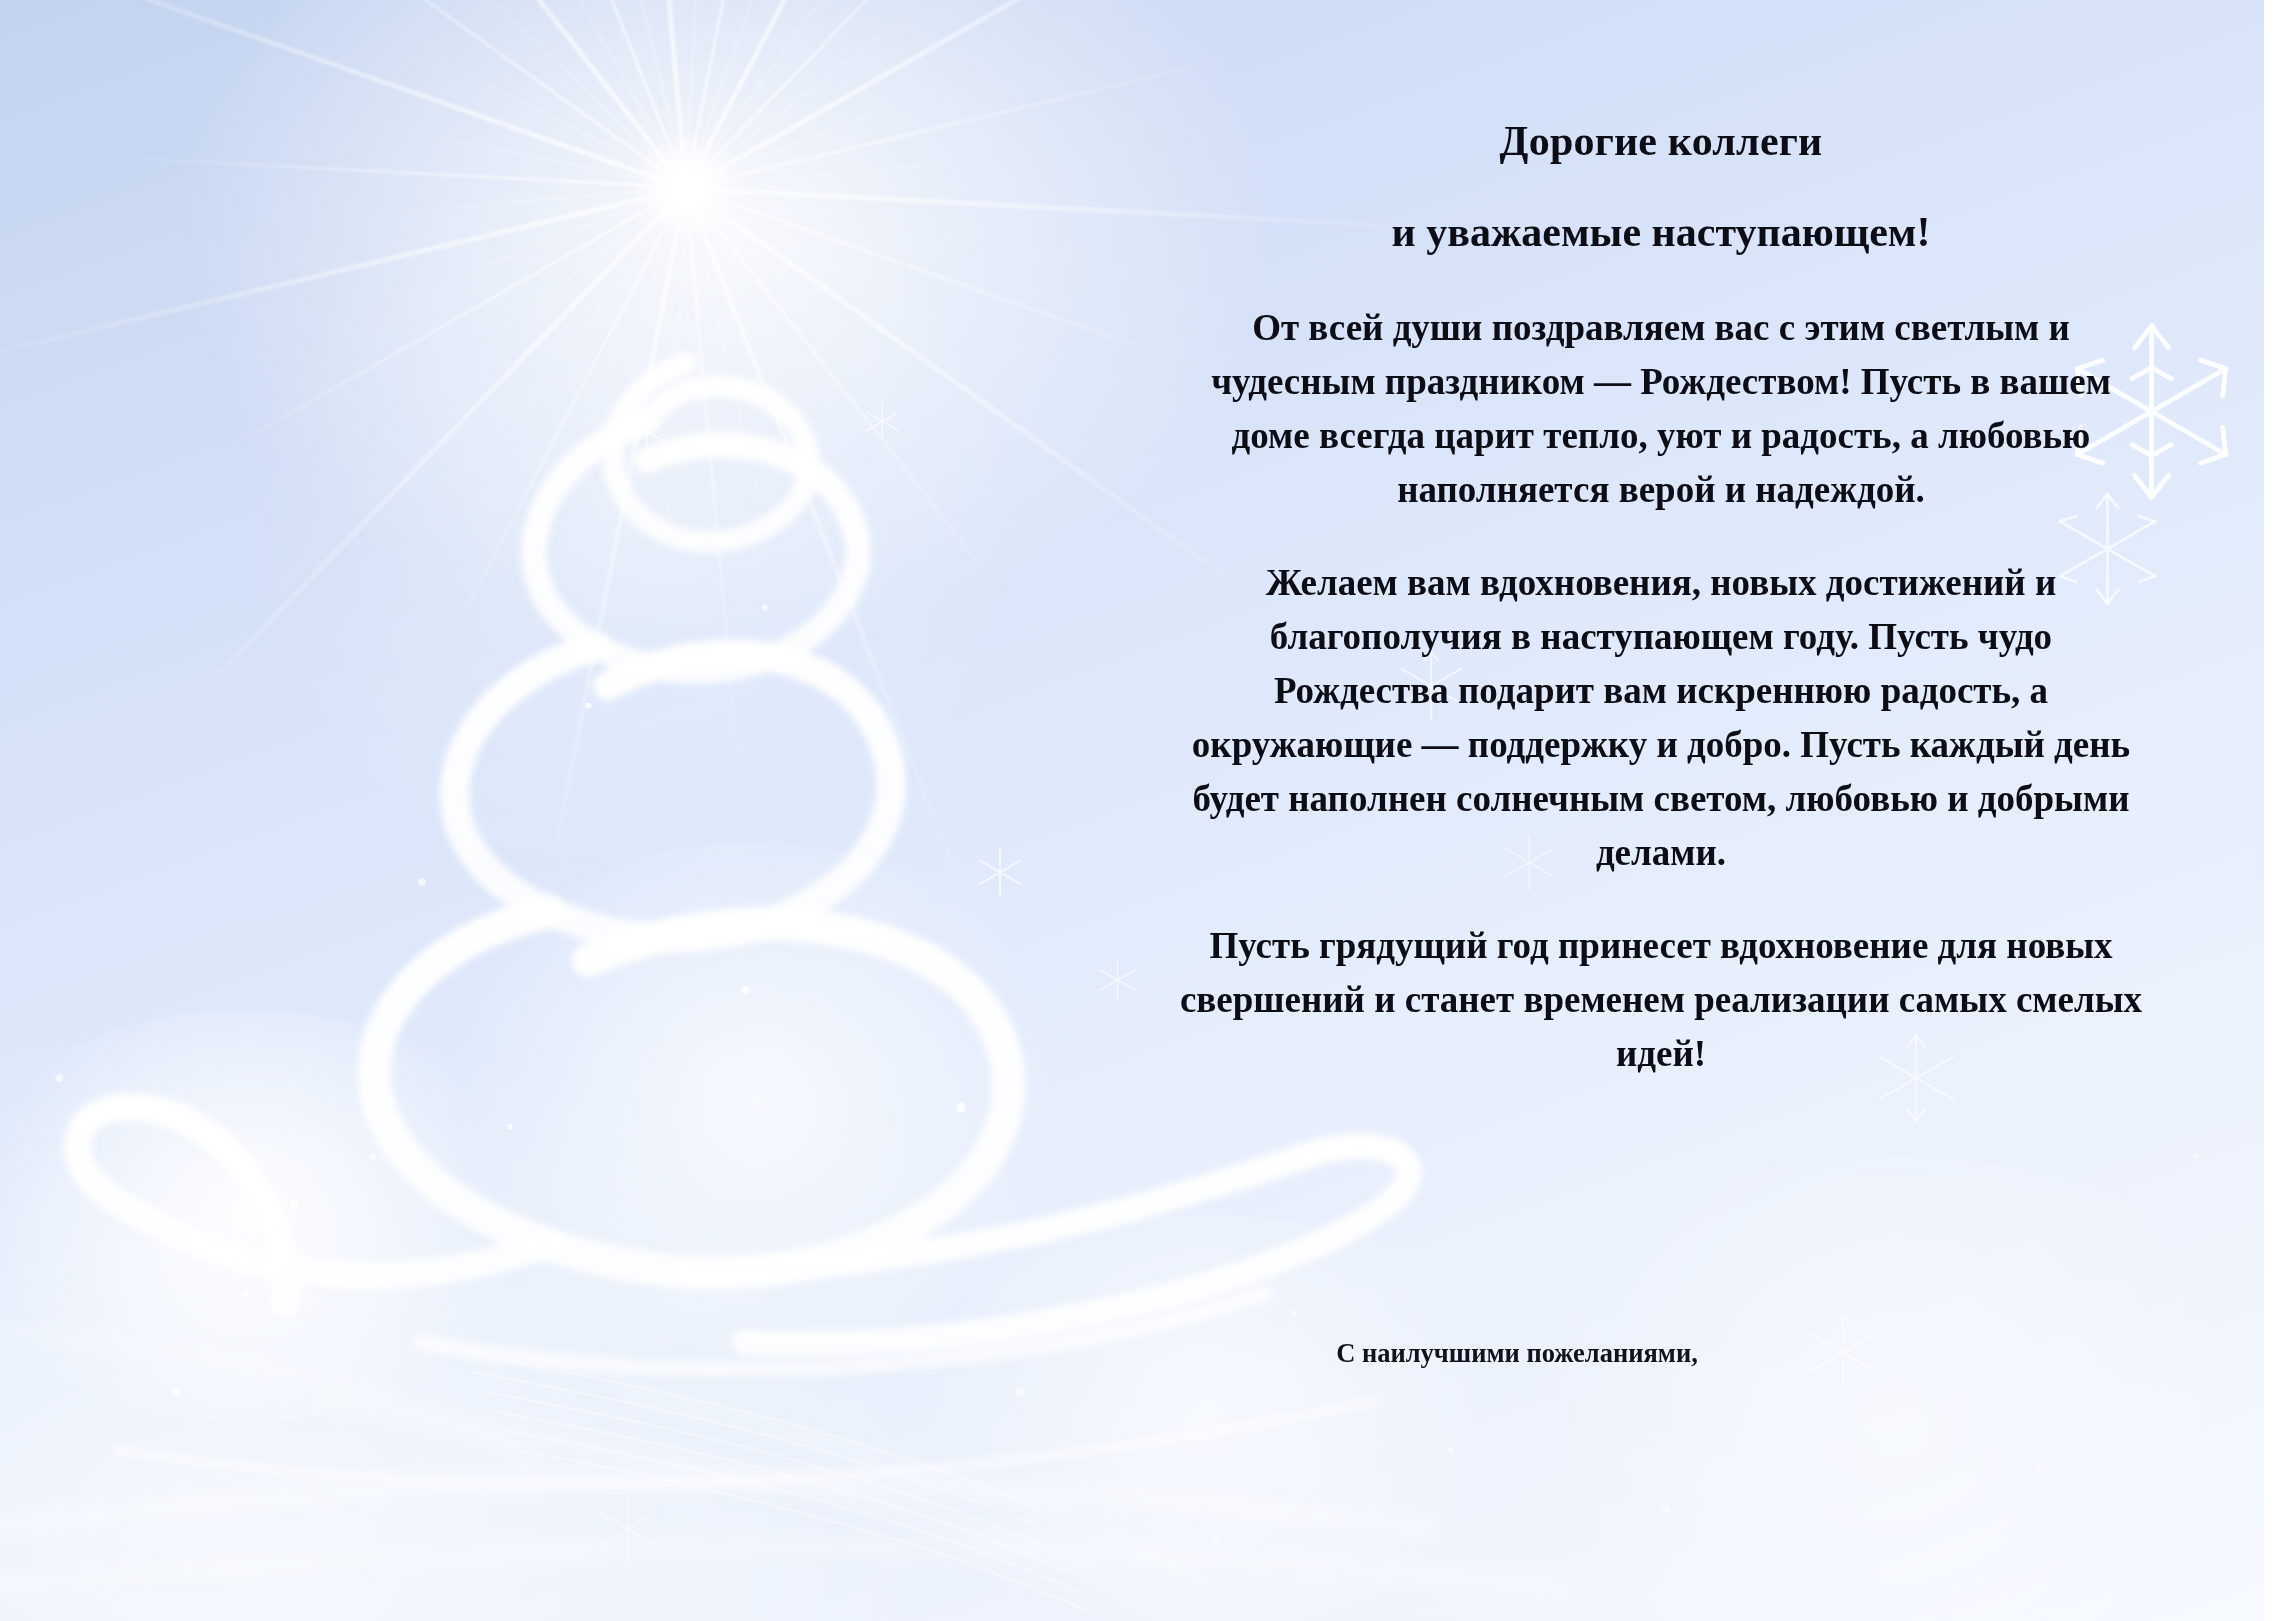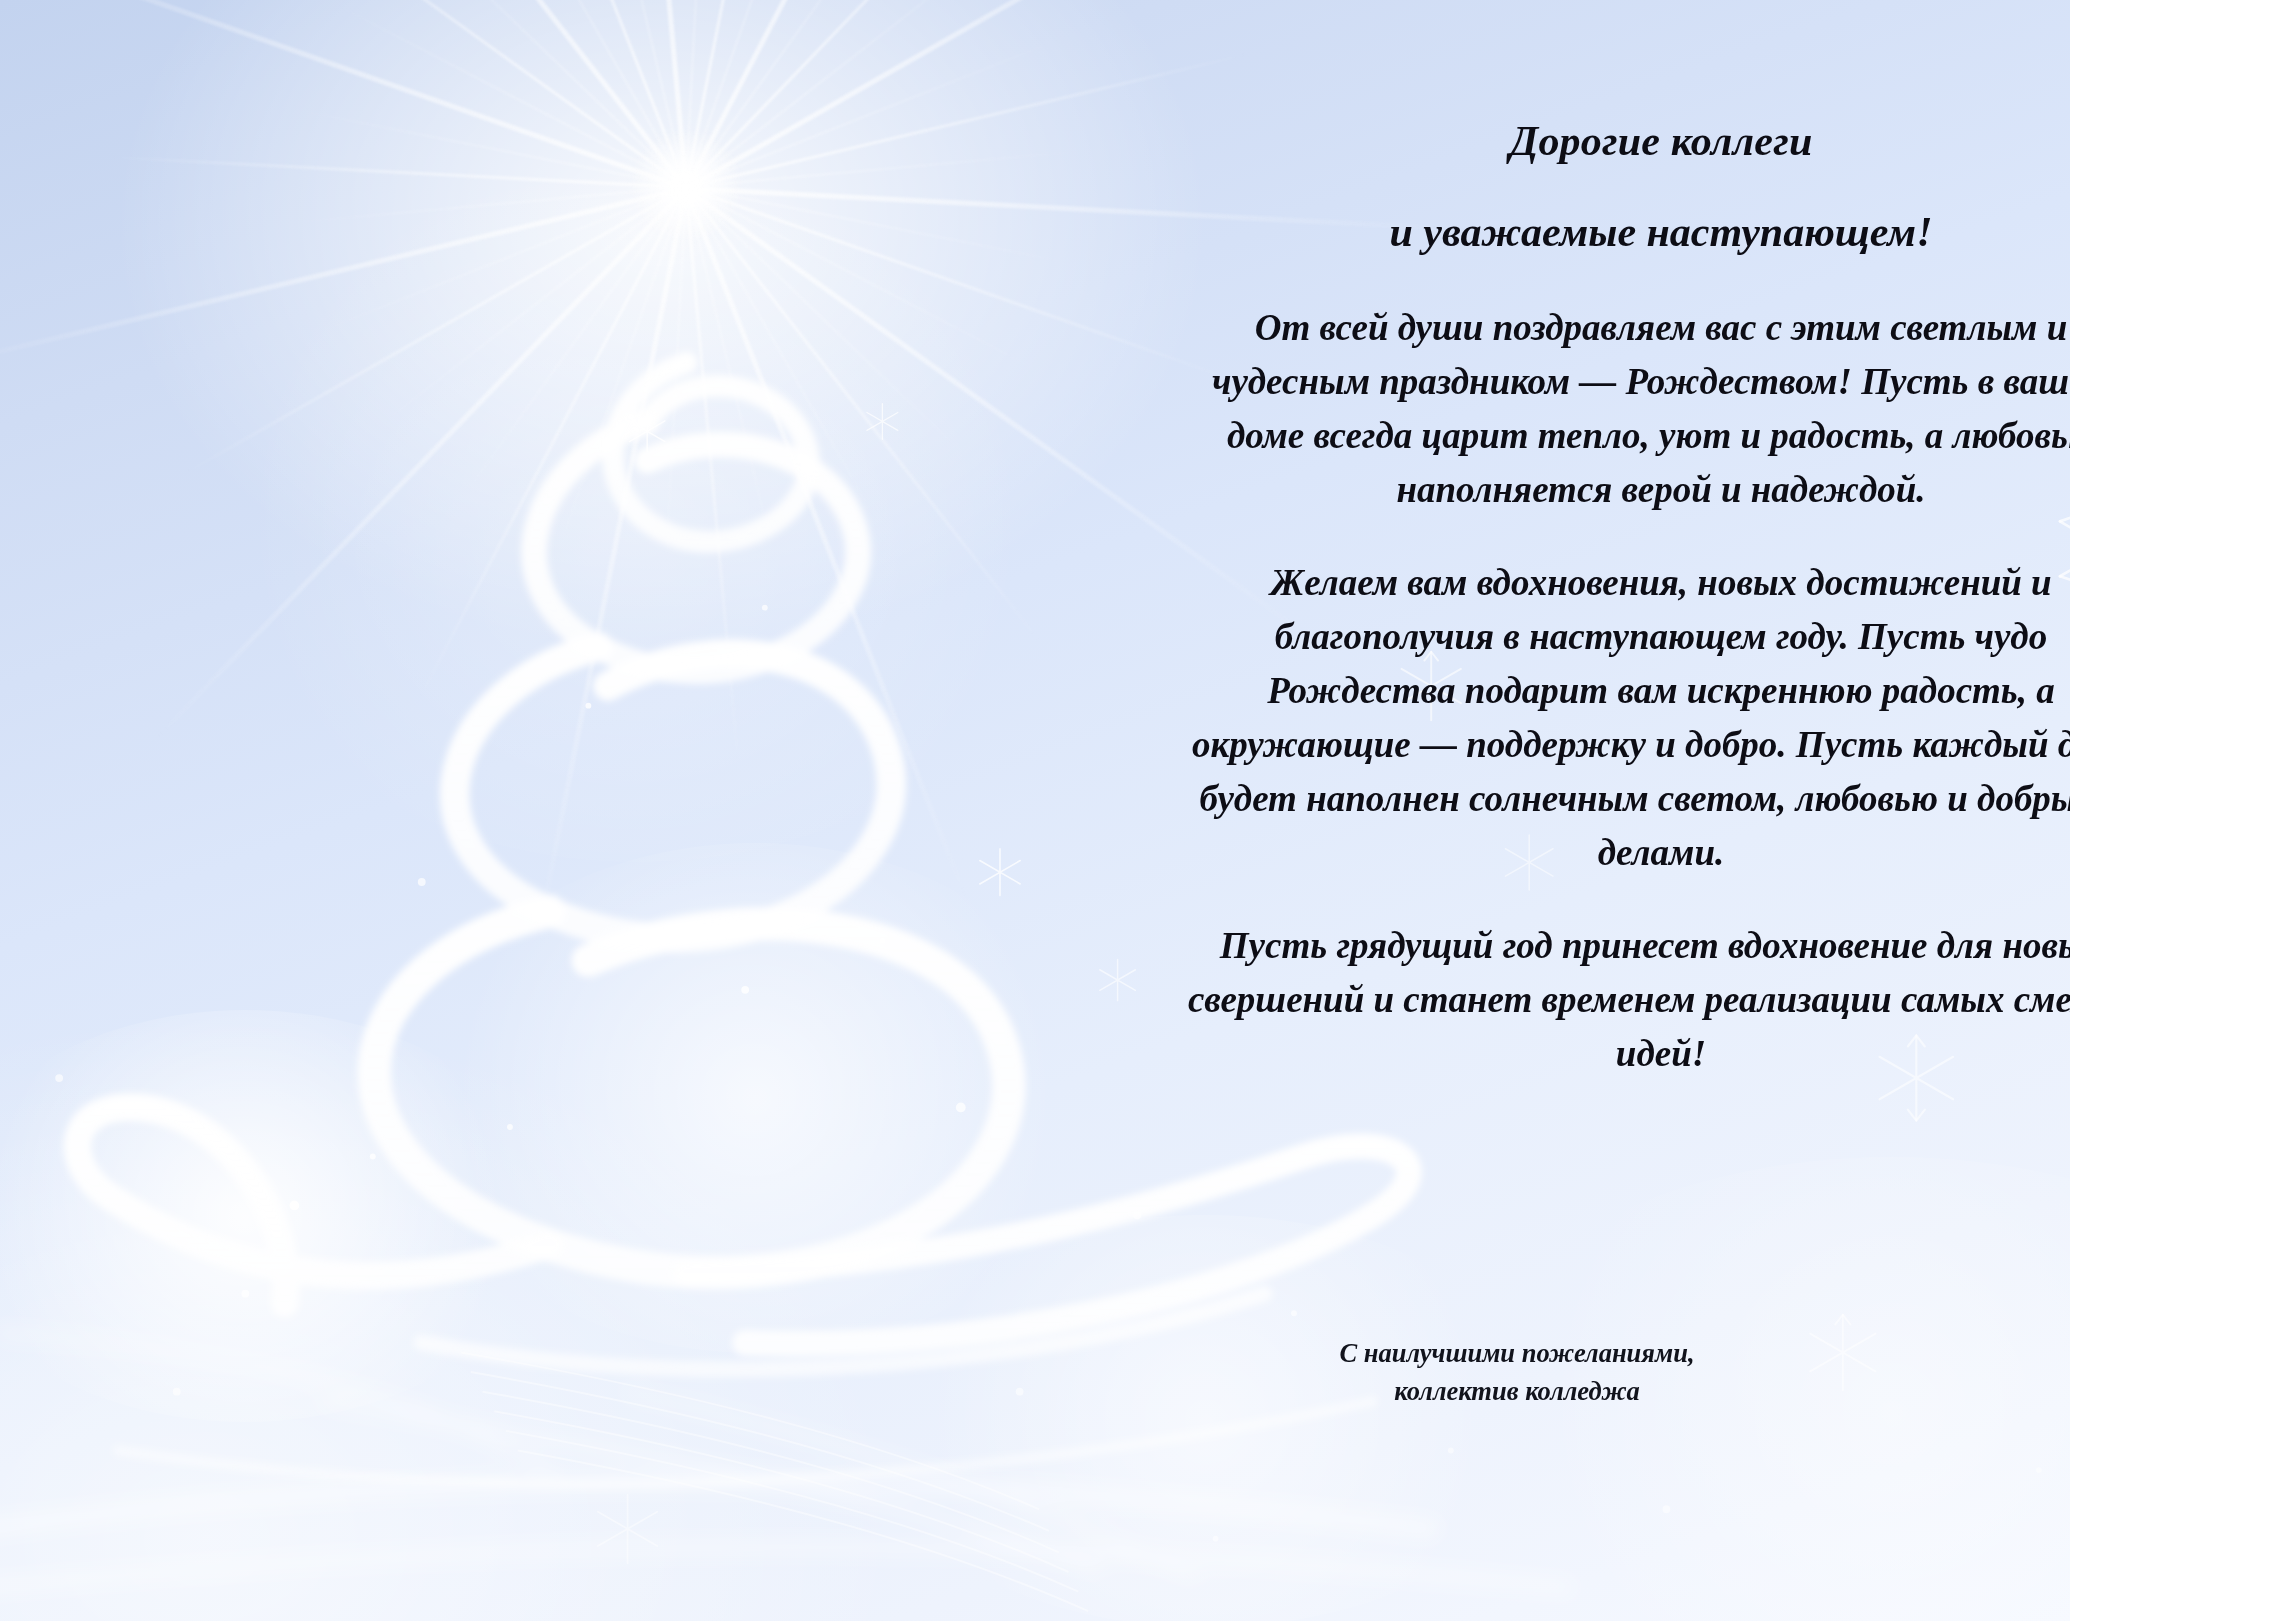--- a/index.html
+++ b/index.html
@@ -9,28 +9,27 @@
   }
   body {
     width: 2293px;
     height: 1621px;
     overflow: hidden;
     font-family: "Liberation Serif", serif;
   }
 
   .card {
     position: relative;
-    width: 2070px;
+    width: 2264px;
     height: 1621px;
     overflow: hidden;
     background:
       radial-gradient(ellipse 882px 686px at 32% 14%, rgba(255,255,255,0.85) 0%, rgba(255,255,255,0.0) 62%),
       radial-gradient(ellipse 1176px 882px at 10% 95%, rgba(255,255,255,0.55) 0%, rgba(255,255,255,0.0) 60%),
       linear-gradient(160deg, #c3d3ef 0%, #cfdcf4 18%, #dbe6fa 40%, #e6eefc 62%, #eef3fd 82%, #f6f9ff 100%);
-    font-style: italic;
   }
 
   
   .rays {
     position: absolute;
     left: 686px;
     top: 186px;
     width: 2px;
     height: 2px;
     pointer-events: none;
@@ -309,17 +308,16 @@
   <div class="text-panel">
     <p class="greet-1">Дорогие коллеги</p>
     <p class="greet-2">и уважаемые наступающем!</p>
     <p class="para p1">От всей души поздравляем вас с этим светлым и чудесным праздником — Рождеством! Пусть в вашем доме всегда царит тепло, уют и радость, а любовью наполняется верой и надеждой.</p>
     <p class="para p2">Желаем вам вдохновения, новых достижений и благополучия в наступающем году. Пусть чудо Рождества подарит вам искреннюю радость, а окружающие — поддержку и добро. Пусть каждый день будет наполнен солнечным светом, любовью и добрыми делами.</p>
     <p class="para p3">Пусть грядущий год принесет вдохновение для новых свершений и станет временем реализации самых смелых идей!</p>
   </div>
 
   <div class="signature">
     <div>С наилучшими пожеланиями,</div>
-    <div>коллектив колледжа</div>
   </div>
 
 </div>
 
 
 </body></html>

